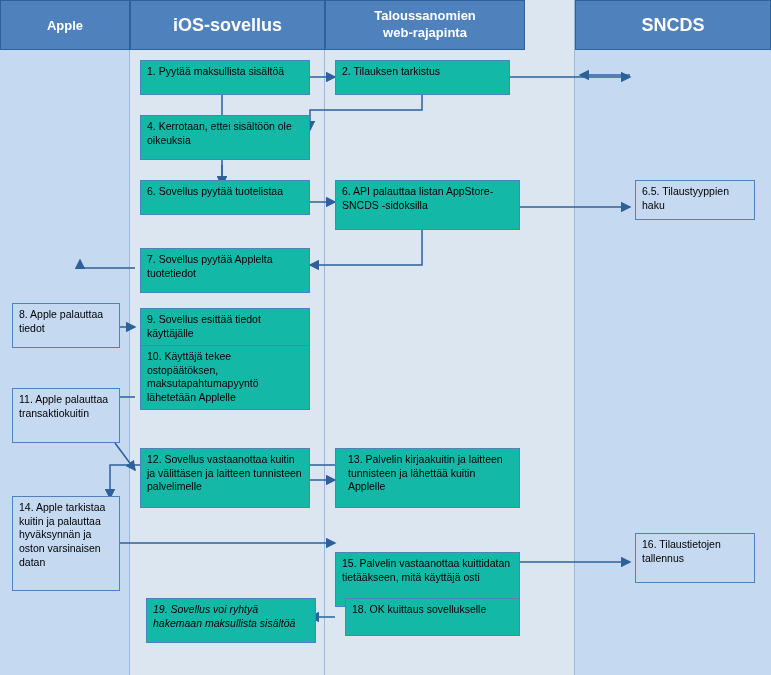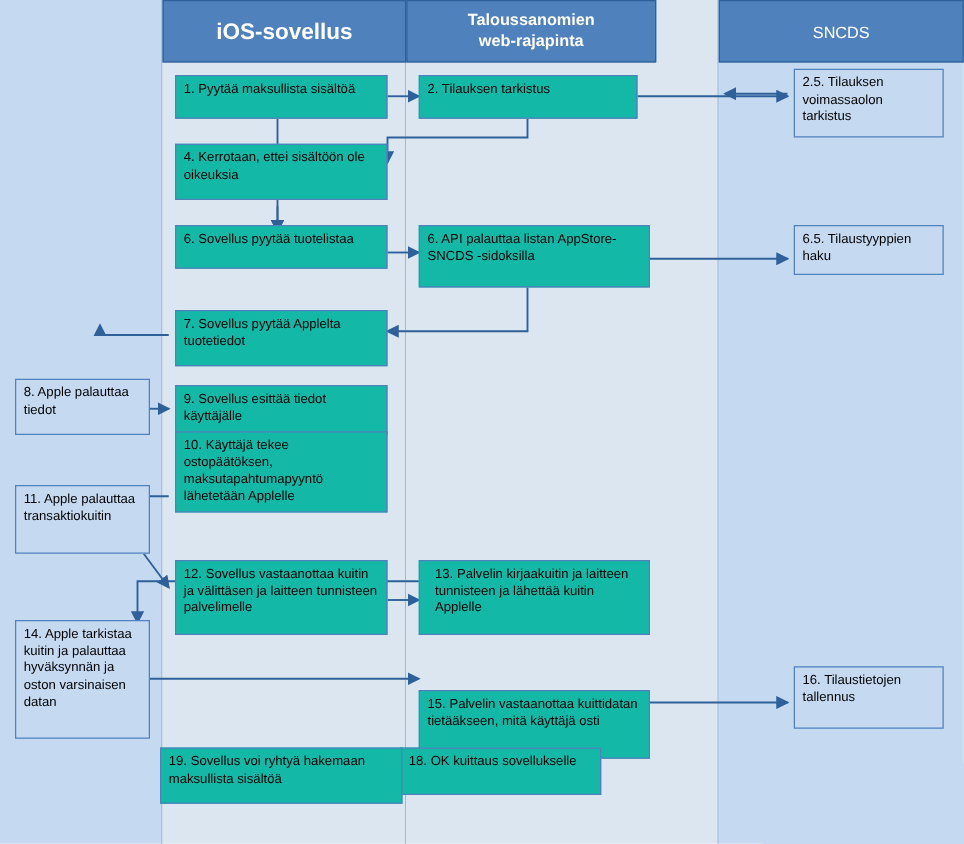--- a/index.html
+++ b/index.html
@@ -44,28 +44,31 @@
 
 <div class="diagram-container">
 
   <div style="position:absolute;top:0;left:0;width:771px;height:675px;display:flex;">
     <div style="width:130px;background:#c5d9f1;border-right:1.5px solid #9bbad9;"></div>
     <div style="width:195px;background:#dce6f1;border-right:1.5px solid #9bbad9;"></div>
     <div style="width:250px;background:#dce6f1;border-right:1.5px solid #9bbad9;"></div>
     <div style="width:196px;background:#c5d9f1;"></div>
   </div>
 
+  <div style="position:absolute;top:0;left:0;width:130px;height:50px;background:#4f81bd;display:flex;align-items:center;justify-content:center;border:1.5px solid #2e6099;">
+    <span style="color:#fff;font-weight:bold;font-size:13px;">Apple</span>
+  </div>
   <div style="position:absolute;top:0;left:130px;width:195px;height:50px;background:#4f81bd;display:flex;align-items:center;justify-content:center;border:1.5px solid #2e6099;">
     <span style="color:#fff;font-weight:bold;font-size:18px;">iOS-sovellus</span>
   </div>
   <div style="position:absolute;top:0;left:325px;width:200px;height:50px;background:#4f81bd;display:flex;align-items:center;justify-content:center;border:1.5px solid #2e6099;text-align:center;">
     <span style="color:#fff;font-weight:bold;font-size:13px;text-align:center;line-height:1.3;">Taloussanomien<br>web-rajapinta</span>
   </div>
   <div style="position:absolute;top:0;left:575px;width:196px;height:50px;background:#4f81bd;display:flex;align-items:center;justify-content:center;border:1.5px solid #2e6099;">
-    <span style="color:#fff;font-weight:normal;font-size:13px;">SNCDS</span>
+    <span style="color:#fff;font-weight:bold;font-size:18px;">SNCDS</span>
   </div>
 
   <svg class="arrows-layer">
     <defs>
       <marker id="arr" markerWidth="7" markerHeight="7" refX="6" refY="3.5" orient="auto">
         <polygon points="0 0, 7 3.5, 0 7" fill="#2e6099"></polygon>
       </marker>
       <marker id="arr-left" markerWidth="7" markerHeight="7" refX="1" refY="3.5" orient="auto">
         <polygon points="7 0, 0 3.5, 7 7" fill="#2e6099"></polygon>
       </marker>
@@ -114,23 +117,20 @@
   </svg>
 
   <div class="box" style="top:60px;left:140px;width:170px;height:35px;">
     <span>1. Pyytää maksullista sisältöä</span>
   </div>
 
   <div class="box" style="top:60px;left:335px;width:175px;height:35px;">
     <span>2. Tilauksen tarkistus</span>
   </div>
 
-  <div class="box box-dark" style="top:55px;left:635px;width:120px;height:55px;">
-    <span>2.5. Tilauksen voimassaolon tarkistus</span>
-  </div>
 
   <div class="box" style="top:115px;left:140px;width:170px;height:45px;">
     <span>4. Kerrotaan, ettei sisältöön ole oikeuksia</span>
   </div>
 
   <div class="box" style="top:180px;left:140px;width:170px;height:35px;">
     <span>6. Sovellus pyytää tuotelistaa</span>
   </div>
 
   <div class="box" style="top:180px;left:335px;width:185px;height:50px;">
@@ -175,21 +175,21 @@
 
   <div class="box" style="top:552px;left:335px;width:185px;height:55px;">
     <span>15. Palvelin vastaanottaa kuittidatan tietääkseen, mitä käyttäjä osti</span>
   </div>
 
   <div class="box box-dark" style="top:533px;left:635px;width:120px;height:50px;">
     <span>16.
 Tilaustietojen tallennus</span>
   </div>
 
-  <div class="box" style="top:598px;left:320px;width:161px;height:38px;">
+  <div class="box" style="top:598px;left:345px;width:175px;height:38px;">
     <span>18. OK kuittaus sovellukselle</span>
   </div>
 
-  <div class="box" style="top:598px;left:128px;width:194px;height:45px;">
+  <div class="box" style="top:598px;left:146px;width:170px;height:45px;font-style:italic;">
     <span>19. Sovellus voi ryhtyä hakemaan maksullista sisältöä</span>
   </div>
 
 </div>
 
 </body></html>

